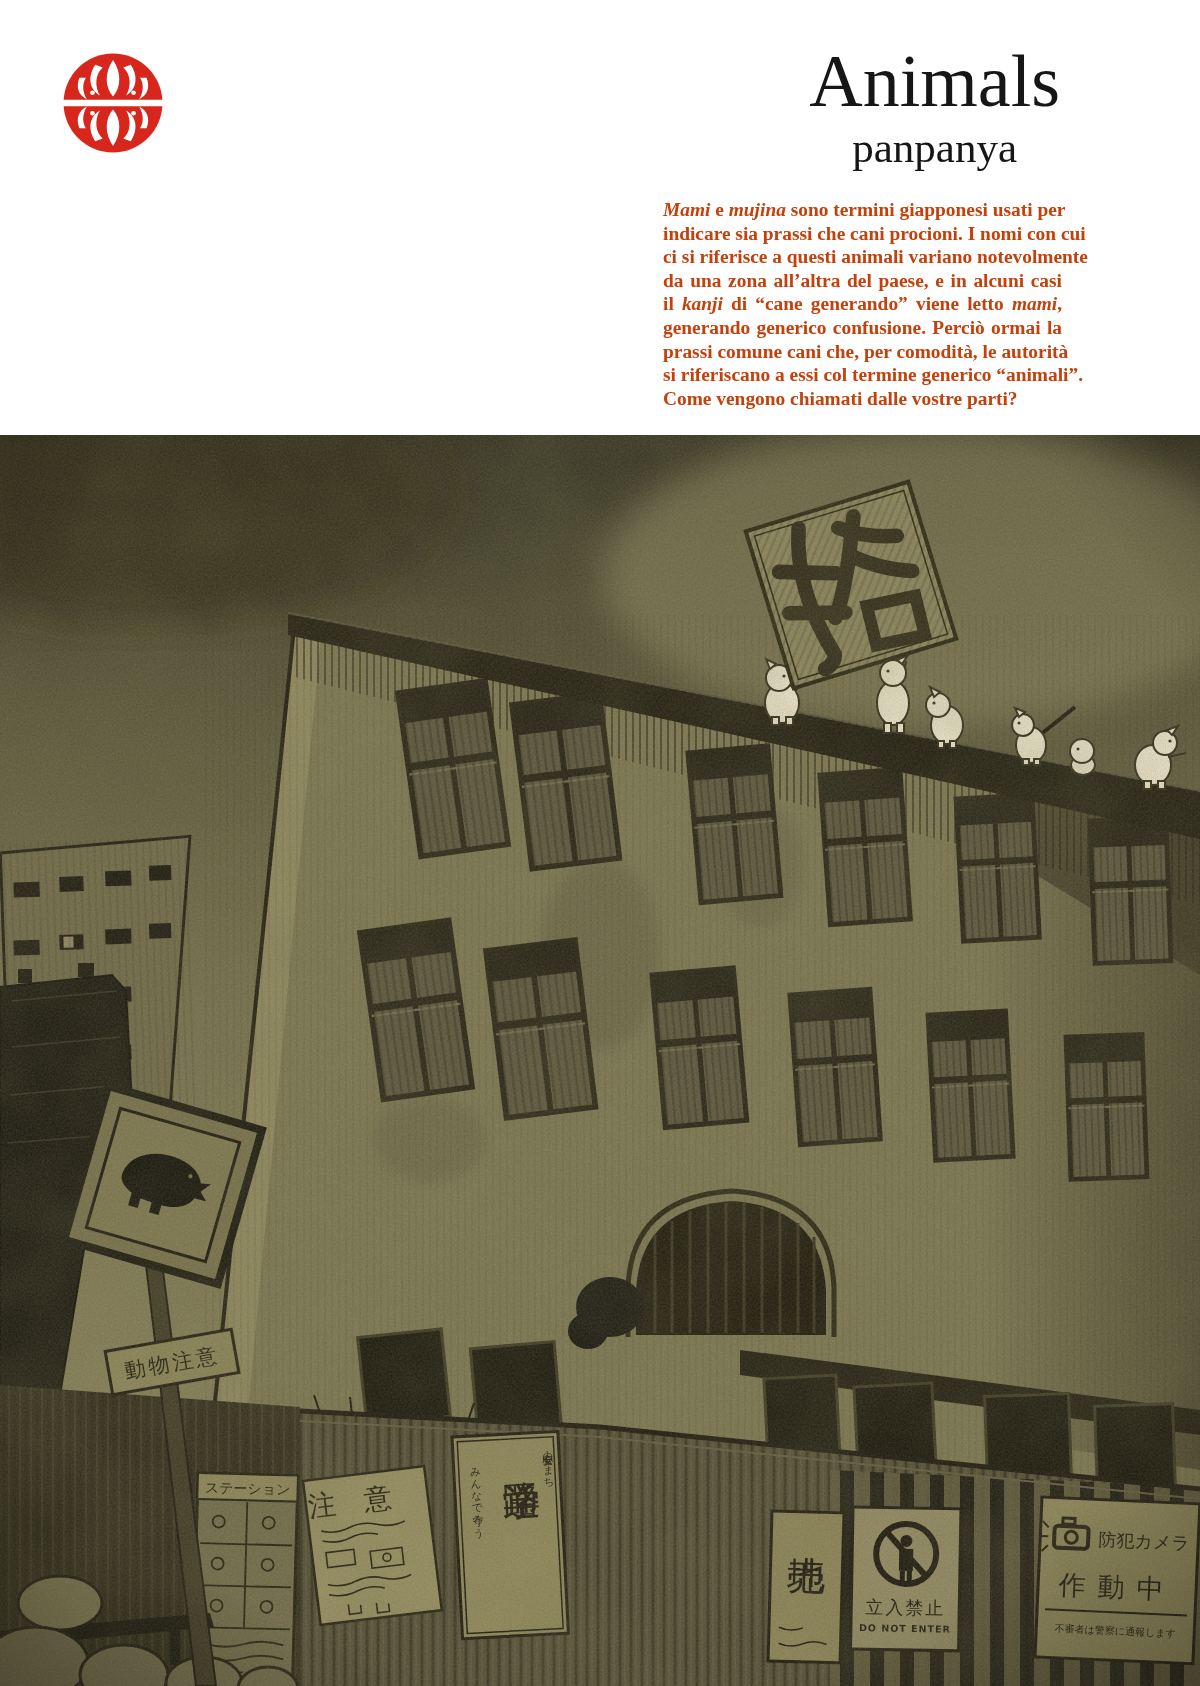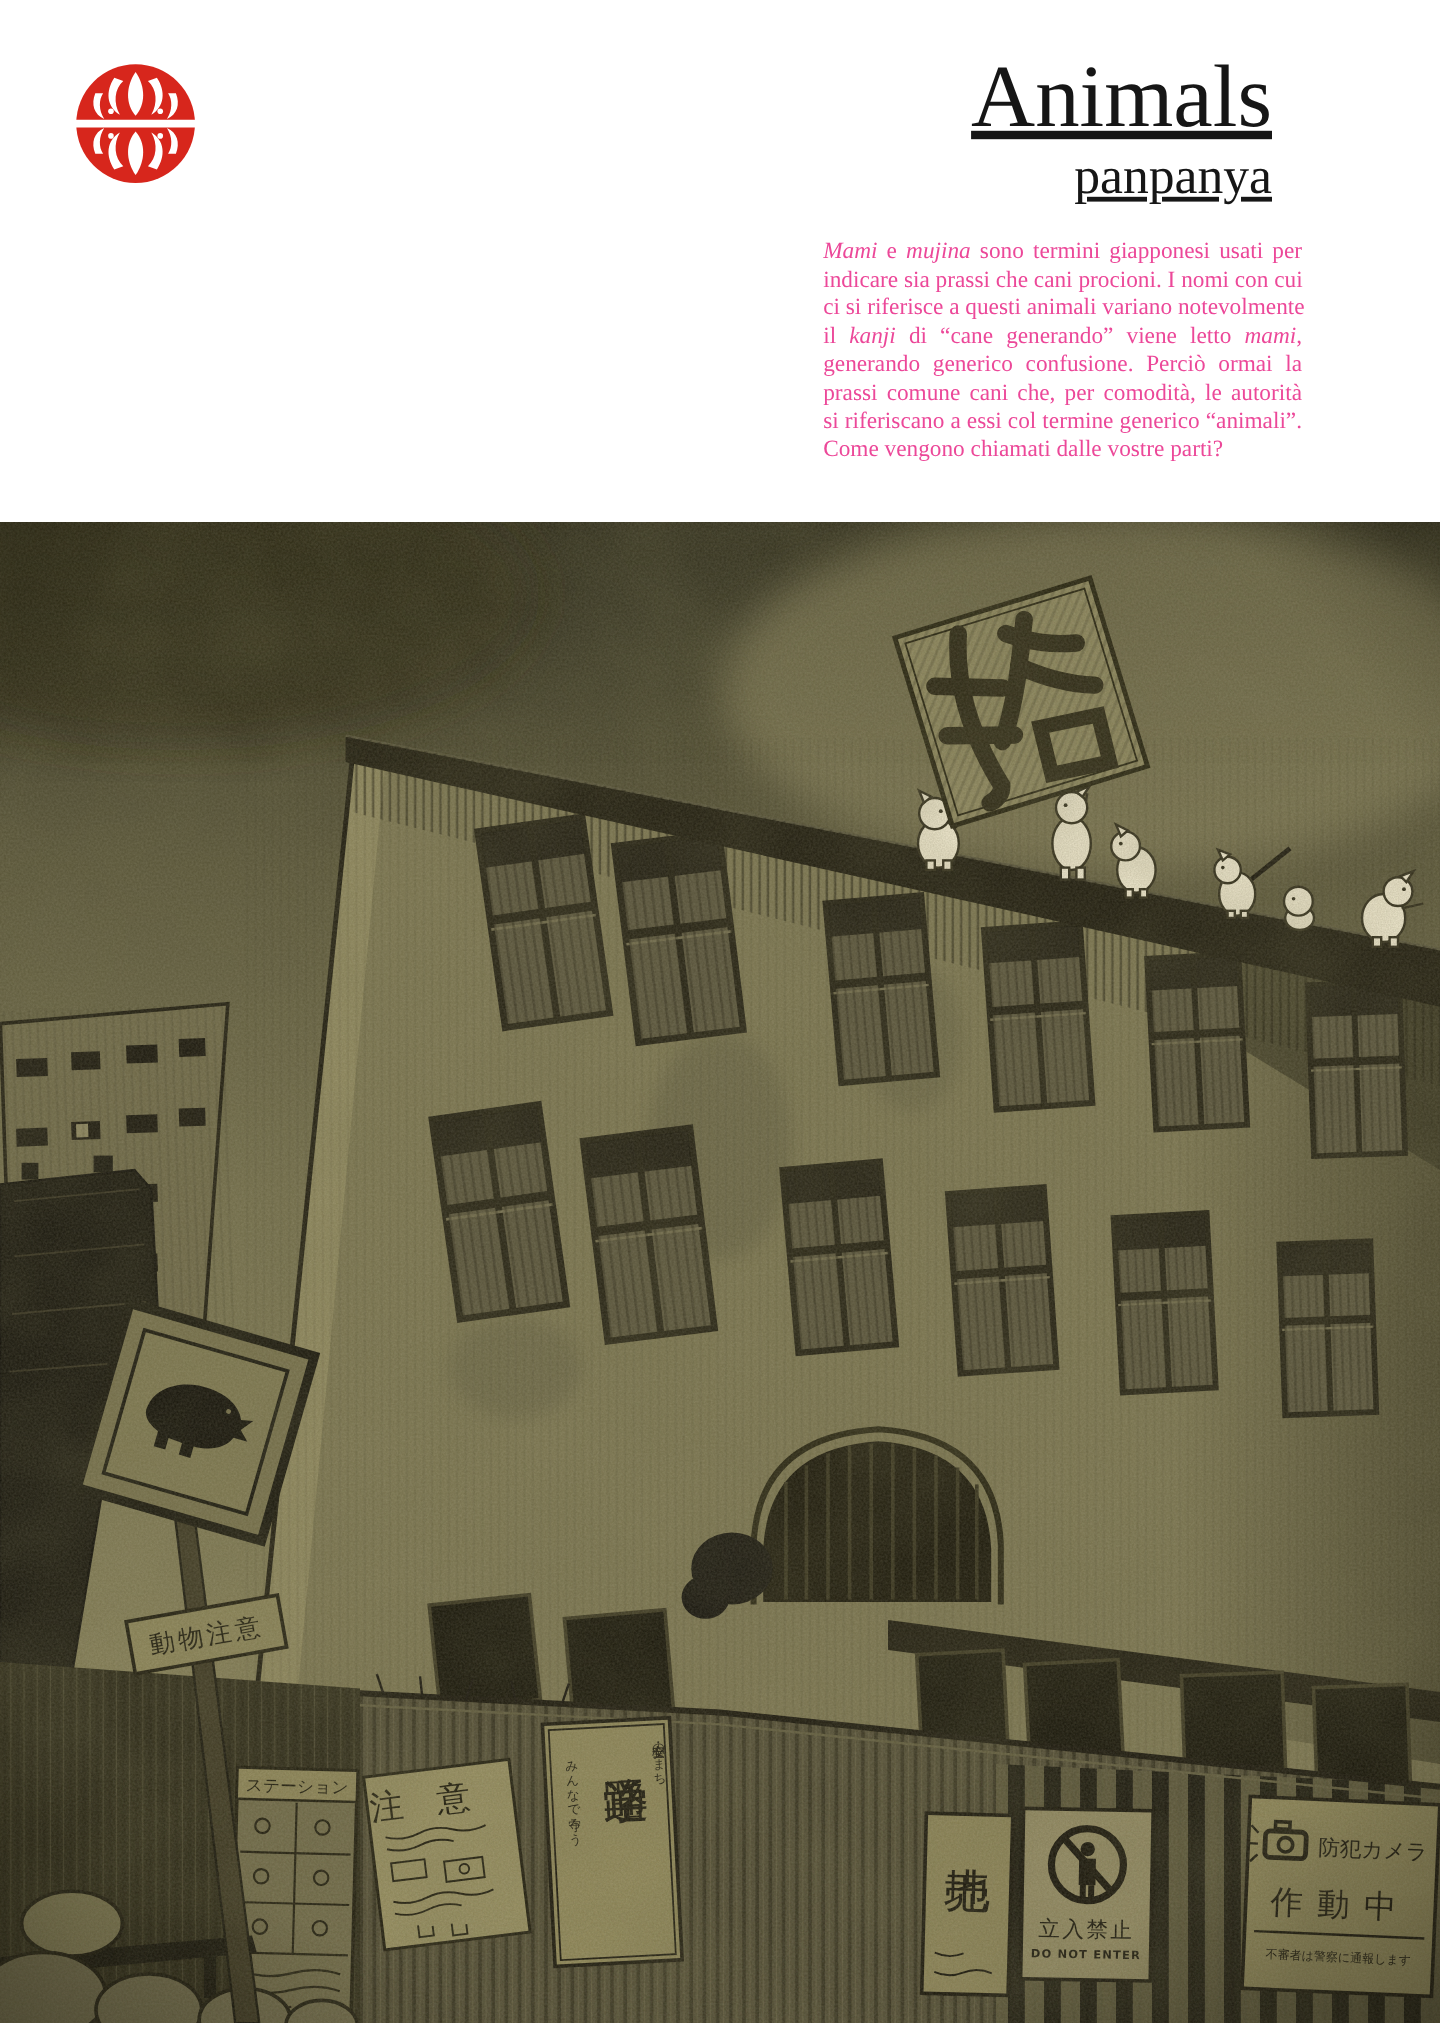--- a/index.html
+++ b/index.html
@@ -1,23 +1,23 @@
 <!DOCTYPE html>
 <html><head>
 <meta charset="utf-8">
 <style>
   html,body{margin:0;padding:0;background:#ffffff;}
   .page{position:relative;width:1200px;height:1686px;background:#ffffff;overflow:hidden;
         font-family:"Liberation Serif",serif;}
   .logo{position:absolute;left:57px;top:47px;width:112px;height:112px;}
-  .header{position:absolute;right:140px;top:44px;text-align:right;color:#161616;text-decoration:underline;}
+  .header{position:absolute;right:140px;top:44px;text-align:center;color:#161616;}
   .title{font-size:74px;line-height:1;margin:0;font-weight:normal;letter-spacing:0px;}
   .author{font-size:43px;line-height:1;margin:8px 0 0 0;font-weight:normal;}
-  .intro{position:absolute;left:686px;top:198px;width:399px;font-size:19.4px;
-         line-height:23.6px;color:#ec4899;}
+  .intro{position:absolute;left:663px;top:198px;width:399px;font-size:19.4px;
+         line-height:23.6px;color:#c2410c;font-weight:bold;}
   .intro .line{text-align:justify;text-align-last:justify;white-space:nowrap;}
   .intro .line.last{text-align-last:left;}
   .intro i{font-style:italic;}
   .illustration{position:absolute;left:0;top:435px;width:1200px;height:1251px;}
   svg{display:block;}
   svg text{font-family:"DejaVu Sans",sans-serif;}
   .vtext{writing-mode:vertical-rl;text-orientation:upright;}
 </style>
 </head>
 <body>
@@ -46,20 +46,21 @@
 
   <div class="header">
     <h1 class="title">Animals</h1>
     <h2 class="author">panpanya</h2>
   </div>
 
   <div class="intro">
       <div class="line"><i>Mami</i><span> e </span><i>mujina</i><span> sono termini giapponesi usati per</span></div>
       <div class="line"><span>indicare sia prassi che cani procioni. I nomi con cui</span></div>
       <div class="line"><span>ci si riferisce a questi animali variano notevolmente</span></div>
+      <div class="line"><span>da una zona all’altra del paese, e in alcuni casi</span></div>
       <div class="line"><span>il </span><i>kanji</i><span> di “cane generando” viene letto </span><i>mami</i><span>,</span></div>
       <div class="line"><span>generando generico confusione. Perciò ormai la</span></div>
       <div class="line"><span>prassi comune cani che, per comodità, le autorità</span></div>
       <div class="line"><span>si riferiscano a essi col termine generico “animali”.</span></div>
       <div class="line last"><span>Come vengono chiamati dalle vostre parti?</span></div>
     </div>
 
   <div class="illustration">
   <svg viewBox="0 0 1200 1251" width="1200" height="1251">
     <defs>

